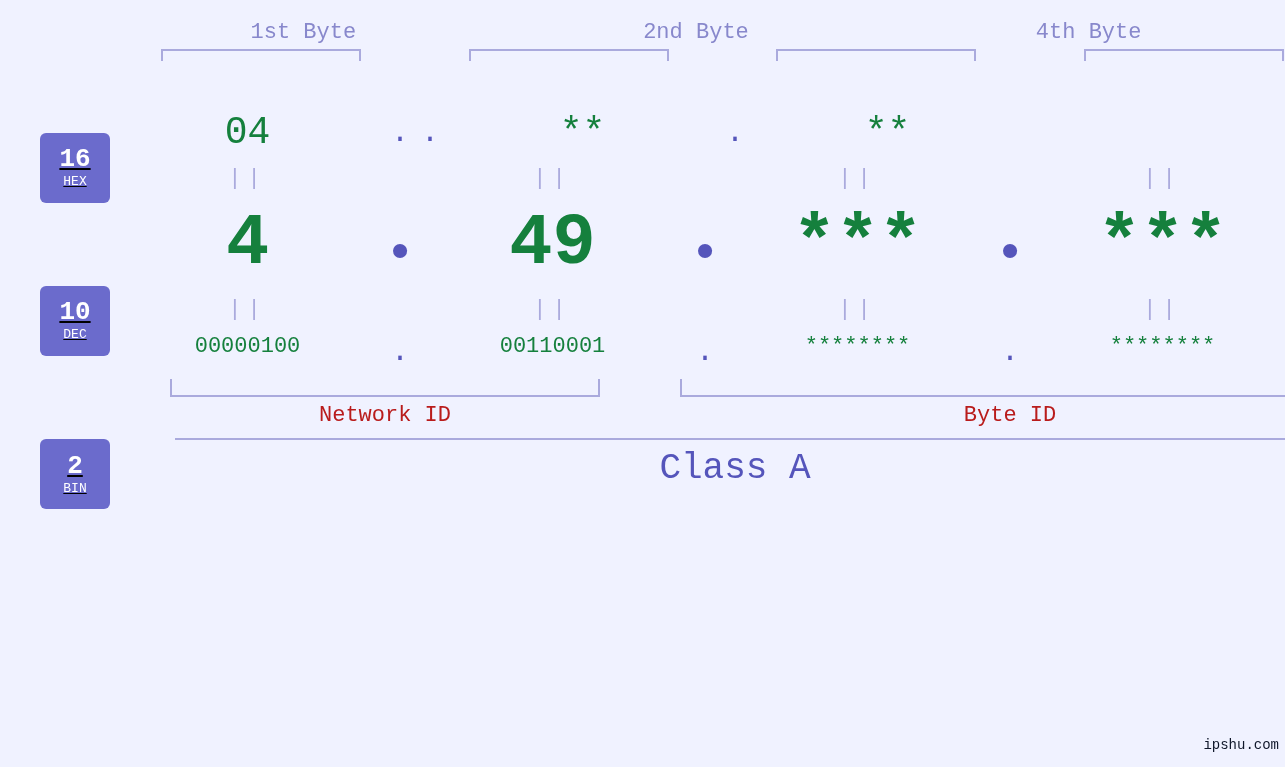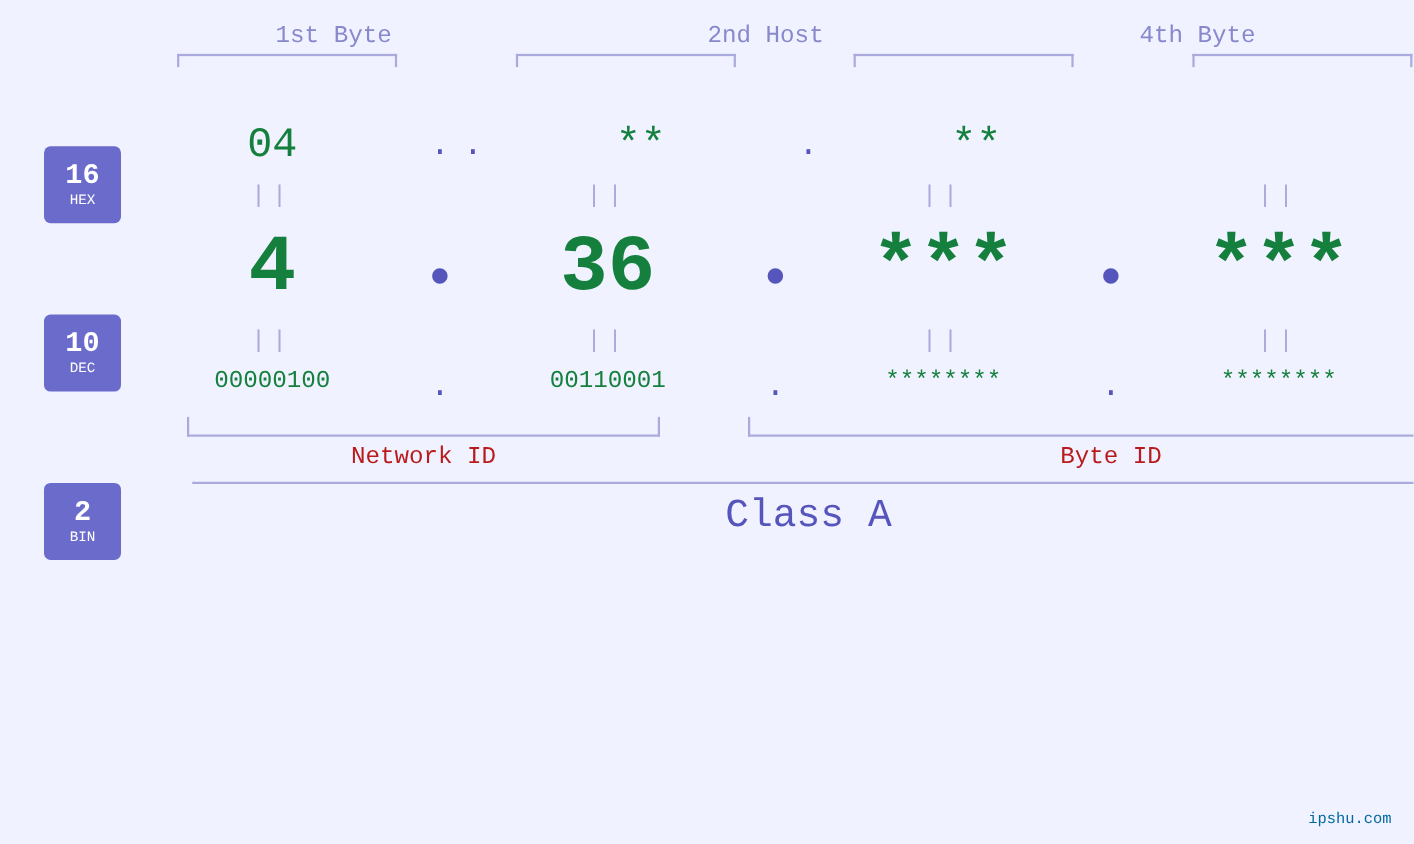--- a/index.html
+++ b/index.html
@@ -58,20 +58,21 @@
 
     
     .badges-column {
       display: flex;
       flex-direction: column;
       justify-content: space-around;
       align-items: center;
       width: 120px;
       height: 480px;
       padding-top: 20px;
+      text-decoration: underline;
     }
 
     .badge {
       background-color: #6b6bcc;
       color: white;
       width: 70px;
       height: 70px;
       border-radius: 6px;
       display: flex;
       flex-direction: column;
@@ -194,34 +195,34 @@
       color: #5555bb;
       font-size: 36px;
       font-family: 'Courier New', Courier, monospace;
       margin-top: 8px;
     }
 
     
     .watermark {
       position: absolute;
       bottom: 14px;
-      right: 20px;
-      color: #0369a1;
+      right: 6px;
+      color: #0f172a;
       font-size: 14px;
       font-family: 'Courier New', Courier, monospace;
     }
   </style>
 </head>
 <body>
 
 <div class="page-container">
 
   <div class="header-row">
     <div class="byte-label">1st Byte</div>
-    <div class="byte-label">2nd Host</div>
+    <div class="byte-label">2nd Byte</div>
     <div class="byte-label">4th Byte</div>
   </div>
 
   <div class="bracket-row">
     <div class="bracket"></div>
     <div style="width:105px"></div>
     <div class="bracket"></div>
     <div style="width:105px"></div>
     <div class="bracket"></div>
     <div style="width:105px"></div>
@@ -271,21 +272,21 @@
         <div class="parallel-sep"></div>
         <div class="parallel-cell">||</div>
       </div>
 
       <div class="data-row dec-row">
         <div class="cell">
           <span class="cell-value dec">4</span>
         </div>
         <div class="separator dec">•</div>
         <div class="cell">
-          <span class="cell-value dec">36</span>
+          <span class="cell-value dec">49</span>
         </div>
         <div class="separator dec">•</div>
         <div class="cell">
           <span class="cell-value dec">***</span>
         </div>
         <div class="separator dec">•</div>
         <div class="cell">
           <span class="cell-value dec">***</span>
         </div>
       </div>

